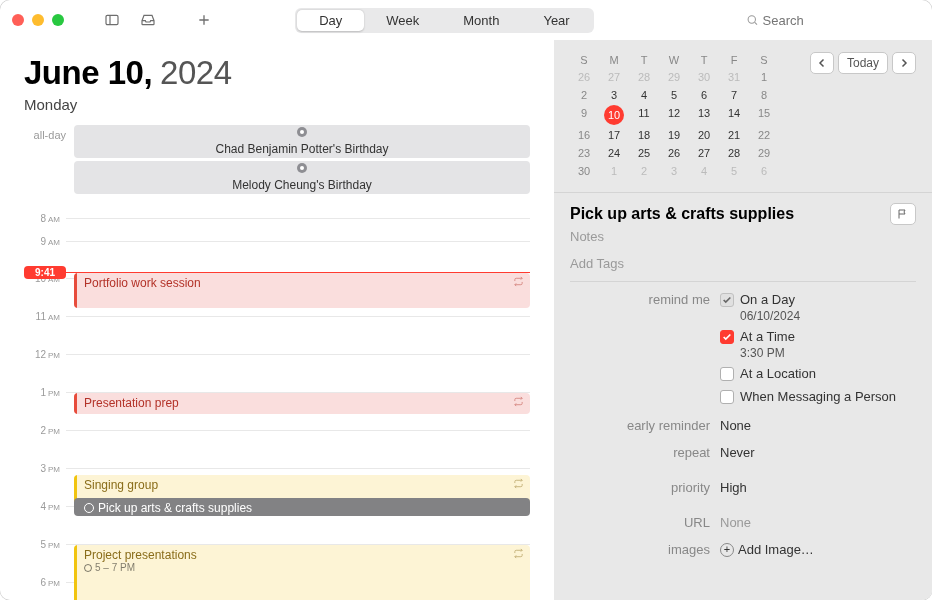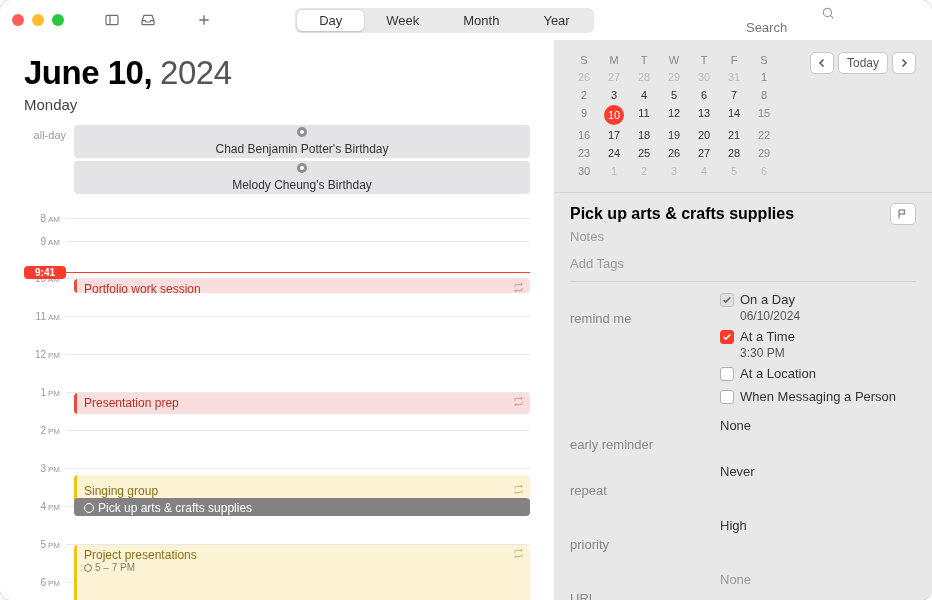--- a/index.html
+++ b/index.html
@@ -10,21 +10,21 @@
 .traffic span { width: 12px; height: 12px; border-radius: 50%; display: block; }
 .traffic .r { background:#ff5f57; } .traffic .y { background:#febc2e; } .traffic .g { background:#28c840; }
 
 .tb-btn { width: 28px; height: 22px; border-radius: 5px; display: flex; align-items: center; justify-content: center; color:#6e6e6e; }
 .tb-btn svg { width: 16px; height: 16px; }
 
 .seg { display: flex; background: #e9e9ea; border-radius: 6px; padding: 2px; margin: 0 auto; }
 .seg div { padding: 3px 22px; font-size: 13px; color: #333; border-radius: 5px; cursor: default; }
 .seg .active { background: #fff; box-shadow: 0 0.5px 2px rgba(0,0,0,0.2); }
 
-.search { display: flex; align-items: center; background: transparent; border-radius: 5px; padding: 2px 6px; width: 180px; margin-left: auto; color:#9a9a9a;flex-direction:column; }
+.search { display: flex; align-items: center; background: transparent; border-radius: 5px; padding: 2px 6px; width: 180px; margin-left: auto; color:#9a9a9a; }
 .search svg { width: 14px; height: 14px; margin-right: 4px; }
 .search input { border: none; outline: none; font-size: 13px; background: transparent; width: 100%; color:#333; }
 
 .main { display: flex; height: calc(600px - 40px); }
 .left { flex: 1; padding: 6px 24px 0 24px; overflow: hidden; position: relative; }
 .right { width: 378px; background: #e8e8e8; display: flex; flex-direction: column; }
 
 .datehdr { display: flex; align-items: baseline; gap: 8px; padding-top: 8px;}
 .datehdr .m { font-size: 33px; font-weight: 700; letter-spacing: -0.5px; }
 .datehdr .y { font-size: 33px; font-weight: 400; color: #555; letter-spacing: -0.5px; }
@@ -74,21 +74,21 @@
 .mgrid .d.sel { background: #ff3b30; color: #fff; width:20px;height:20px;line-height:20px;padding:0;margin:1px auto;}
 
 .divider { height: 1px; background: #d4d4d4; margin: 4px 0 0 0;}
 
 .detail { padding: 10px 16px; font-size: 13px; flex:1; overflow:auto;}
 .detail h2 { font-size: 16px; font-weight: 600; margin-bottom: 4px; display:flex; justify-content:space-between; align-items:center;}
 .flag-btn { width:26px;height:22px;background:#fff;border:0.5px solid #c8c8c8;border-radius:5px;display:flex;align-items:center;justify-content:center;}
 .flag-btn svg{width:12px;height:12px;color:#666;}
 .detail .muted { color: #9a9a9a; font-size: 13px; }
 .detail .row { display: flex; padding: 6px 0; }
-.detail .row .k { width: 150px; text-align: left; color: #888; font-size: 13px; padding-right: 10px; margin-top: 19px;}
+.detail .row .k { width: 150px; text-align: right; color: #888; font-size: 13px; padding-right: 10px;}
 .detail .row .v { flex: 1; font-size: 13px; color:#333;}
 .detail .row .v.muted{color:#9a9a9a;}
 .chkrow { display: flex; align-items: center; gap: 6px; margin-bottom: 2px; font-size:13px;}
 .chk { width: 14px; height: 14px; border: 1px solid #b0b0b0; border-radius: 3px; background:#fff; display:flex;align-items:center;justify-content:center;}
 .chk.on { background: #ff3b30; border-color:#ff3b30;}
 .chk.on.gray{background:#e0e0e0;border-color:#c0c0c0;}
 .chk svg{width:10px;height:10px;color:#fff;}
 .chk.on.gray svg{color:#666;}
 .subval { font-size: 12px; color: #555; padding-left: 20px; margin-bottom:6px;}
 
@@ -211,41 +211,41 @@
           <div class="line"></div>
         </div>
         <div class="hour" style="top: 418px;">
           <div class="hl">7 <span style="font-size:8px">PM</span></div>
           <div class="line"></div>
         </div>
         <div class="now" style="top: 63.9667px;">
           <div class="badge">9:41</div>
           <div class="nline"></div>
         </div>
-        <div class="event ev-red" style="top: 77px; height: 14px; gap: 15px;">
+        <div class="event ev-red" style="top: 71px; height: 35px; gap: 15px;">
           <span class="bar"></span>
           <span class="txt"><span>Portfolio work session</span></span>
           <span class="rpt"><svg viewBox="0 0 24 24" fill="none" stroke="currentColor" stroke-width="2">
               <path d="M17 2l3 3-3 3"></path>
               <path d="M4 11V8a3 3 0 013-3h13"></path>
               <path d="M7 22l-3-3 3-3"></path>
               <path d="M20 13v3a3 3 0 01-3 3H4"></path>
             </svg></span>
         </div>
         <div class="event ev-red" style="top: 191px; height: 20.8px;">
           <span class="bar"></span>
           <span class="txt"><span>Presentation prep</span></span>
           <span class="rpt"><svg viewBox="0 0 24 24" fill="none" stroke="currentColor" stroke-width="2">
               <path d="M17 2l3 3-3 3"></path>
               <path d="M4 11V8a3 3 0 013-3h13"></path>
               <path d="M7 22l-3-3 3-3"></path>
               <path d="M20 13v3a3 3 0 01-3 3H4"></path>
             </svg></span>
         </div>
-        <div class="event ev-yellow" style="top: 272.7px; height: 32px; align-items: center;">
+        <div class="event ev-yellow" style="top: 272.7px; height: 32px;">
           <span class="bar"></span>
           <span class="txt"><span>Singing group</span></span>
           <span class="rpt"><svg viewBox="0 0 24 24" fill="none" stroke="currentColor" stroke-width="2">
               <path d="M17 2l3 3-3 3"></path>
               <path d="M4 11V8a3 3 0 013-3h13"></path>
               <path d="M7 22l-3-3 3-3"></path>
               <path d="M20 13v3a3 3 0 01-3 3H4"></path>
             </svg></span>
         </div>
         <div class="event ev-gray" style="top: 295.5px; height: 18.9px;">

